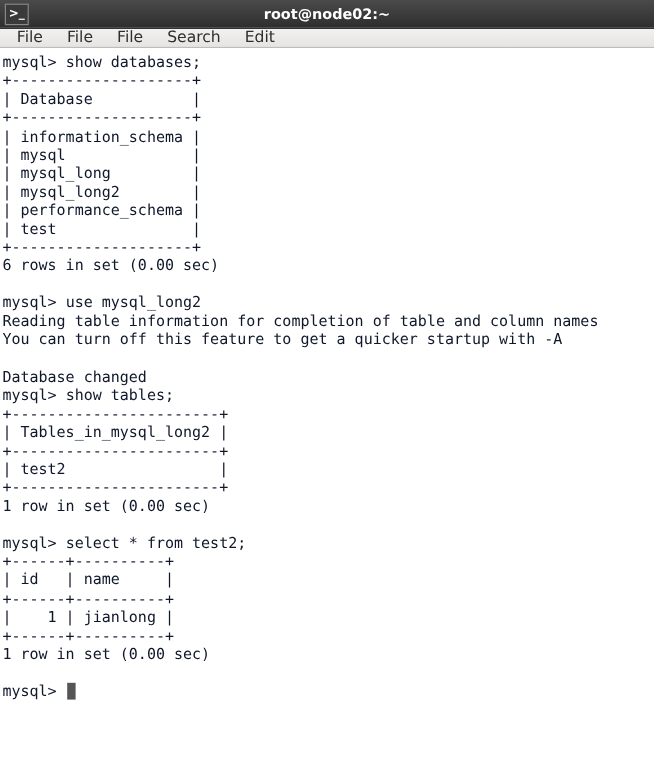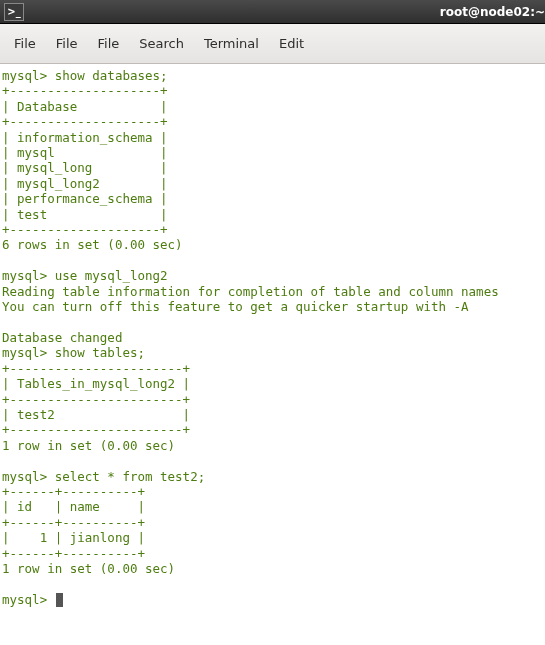--- a/index.html
+++ b/index.html
@@ -28,40 +28,40 @@
       width: 20px;
       height: 18px;
       margin-left: 4px;
       border: 1px solid #888;
       background: #3a3a3a;
       font-size: 10px;
     }
     .titlebar-title {
       position: absolute;
       left: 0; right: 0;
-      text-align: right;
+      text-align: center;
       pointer-events: none;
     }
     .menubar {
-      height: 40px;
+      height: 16px;
       background: linear-gradient(to bottom, #f2f1f0 0%, #e6e4e2 100%);
       border-bottom: 1px solid #bfbcb8;
       display: flex;
       align-items: center;
       font-size: 13px;
       color: #2e2e2e;
       padding: 0 4px;
     }
     .menu-item {
       padding: 3px 10px;
       cursor: default;
     }
     .terminal-area {
       background: #fff;
-      color: #4d7c0f;
+      color: #0f172a;
       font-family: "DejaVu Sans Mono", "Liberation Mono", "Courier New", monospace;
       font-size: 12.5px;
       line-height: 15.4px;
       white-space: pre;
       padding: 4px 2px 2px 2px;
       height: calc(645px - 48px);
       overflow: hidden;
     }
     .cursor {
       display: inline-block;
@@ -78,21 +78,20 @@
 <div class="titlebar">
   <span class="titlebar-icon">&gt;_</span>
   <span class="titlebar-title">root@node02:~</span>
 </div>
 
 <div class="menubar">
   <span class="menu-item">File</span>
   <span class="menu-item">File</span>
   <span class="menu-item">File</span>
   <span class="menu-item">Search</span>
-  <span class="menu-item">Terminal</span>
   <span class="menu-item">Edit</span>
 </div>
 
 <div class="terminal-area"><span>mysql&gt;</span> <span>show databases;</span>
 <span>+--------------------+</span>
 <span>| Database           |</span>
 <span>+--------------------+</span>
 <span>| information_schema |</span>
 <span>| mysql              |</span>
 <span>| mysql_long         |</span>

